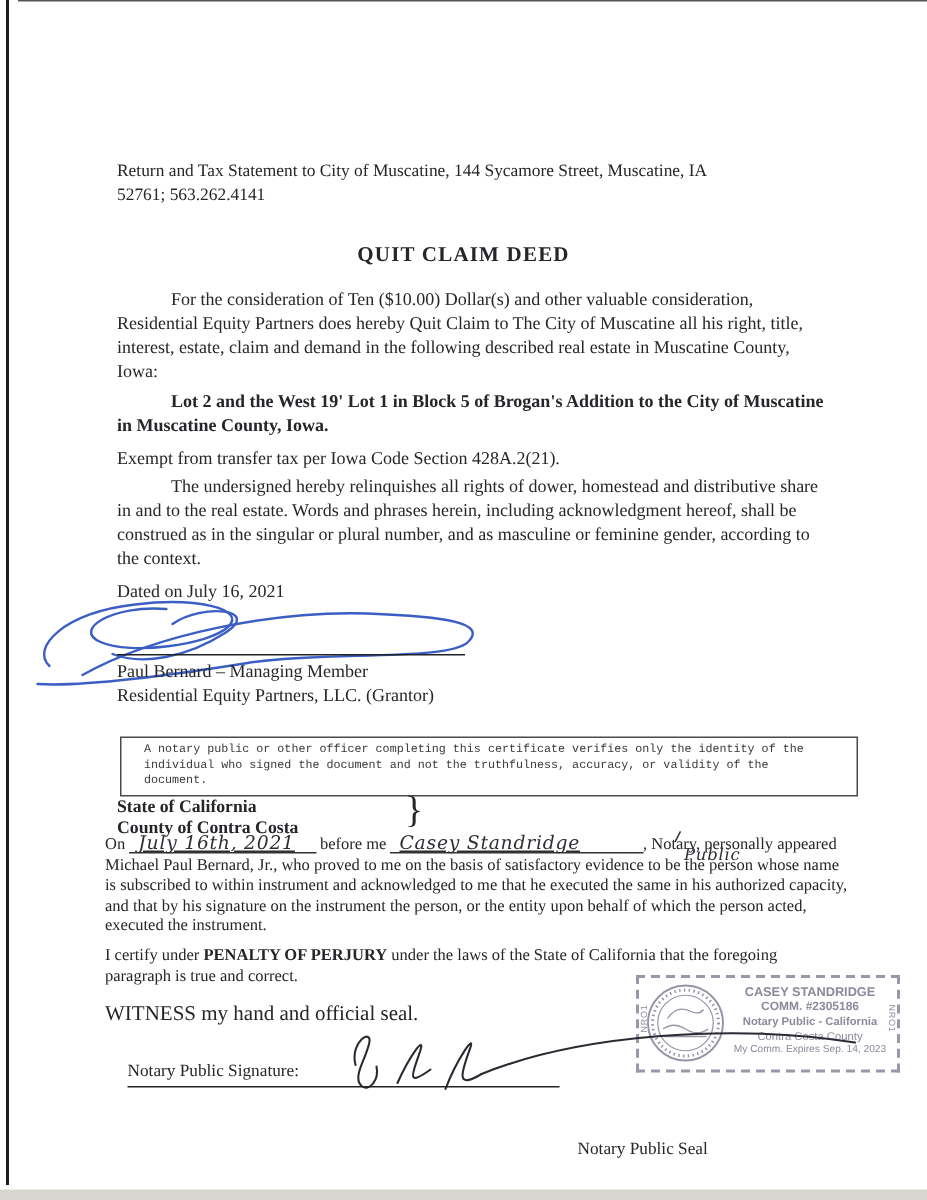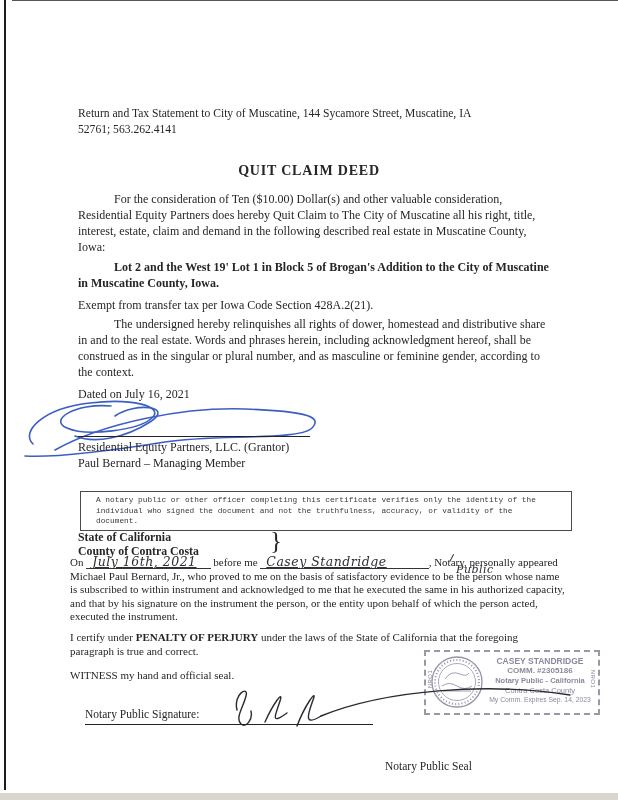--- a/index.html
+++ b/index.html
@@ -30,21 +30,21 @@
   .ack{position:absolute;left:70px;top:556px;width:496px;margin:0;font-size:11px;line-height:13.6px;}
   .hand{font-family:"DejaVu Serif",serif;font-style:italic;font-size:12.5px;
         letter-spacing:.5px;color:#2e2e35;}
   .blank{display:inline-block;border-bottom:1px solid #333;line-height:11px;text-decoration:underline;}
   .blank-date{padding:0 14px 1px 6px;}
   .blank-name{padding:0 42px 1px 6px;}
   .public-above{position:absolute;top:-11px;left:386px;font-size:11px;margin-top:18px;}
   .caret{position:absolute;top:-1px;left:381px;width:5px;height:8px;
          border-left:1.2px solid #333;transform:rotate(28deg);}
   .certify{position:absolute;left:70px;top:631px;width:486px;margin:0;font-size:11px;line-height:13.6px;}
-  .witness{position:absolute;left:70px;top:669px;margin:0;font-size:11px;}
+  .witness{position:absolute;left:70px;top:669px;margin:0;font-size:14px;}
   
   .stamp{position:absolute;left:424px;top:650px;width:172px;height:61px;
          border:2px dashed #9c96ab;color:#8a8a9d;font-family:"Liberation Sans","DejaVu Sans",sans-serif;}
   .seal-svg{position:absolute;left:4px;top:3px;}
   .stamp-text{margin-left:56px;padding-top:4px;text-align:center;}
   .st1{font-size:8.5px;font-weight:bold;line-height:10px;}
   .st2{font-size:8px;font-weight:bold;line-height:10px;}
   .st3{font-size:7.5px;font-weight:bold;line-height:9.5px;}
   .st4{font-size:7.5px;line-height:9.5px;}
   .st5{font-size:6.8px;line-height:9.5px;}
@@ -86,22 +86,22 @@
 
   <svg class="sig-svg" width="320" height="68" viewBox="0 0 320 68" fill="none">
     <g stroke="#3b5ec4" stroke-width="1.6" stroke-linecap="round" fill="none">
       <path d="M 18,52 C 5,40 28,16 75,11 C 116,6 150,14 137,26 C 124,38 72,45 52,36 C 33,28 60,11 96,14"></path>
       <path d="M 40,58 C 90,30 170,15 230,17 C 282,19 310,23 297,36 C 284,49 200,42 150,50 C 100,58 42,66 10,64"></path>
       <path d="M 60,44 C 80,52 110,46 135,30 C 160,14 120,10 100,24"></path>
     </g>
   </svg>
   <div class="sig-line"></div>
   <div class="grantor">
+    <div>Paul Bernard – Managing Member</div>
     <div>Residential Equity Partners, LLC. (Grantor)</div>
-    <div>Paul Bernard – Managing Member</div>
   </div>
 
   <div class="disclaimer">A notary public or other officer completing this certificate verifies only the identity of the individual who signed the document and not the truthfulness, accuracy, or validity of the document.</div>
 
   <div class="venue">
     <div>State of California</div>
     <div>County of Contra Costa</div>
   </div>
   <div class="brace">}</div>
 

